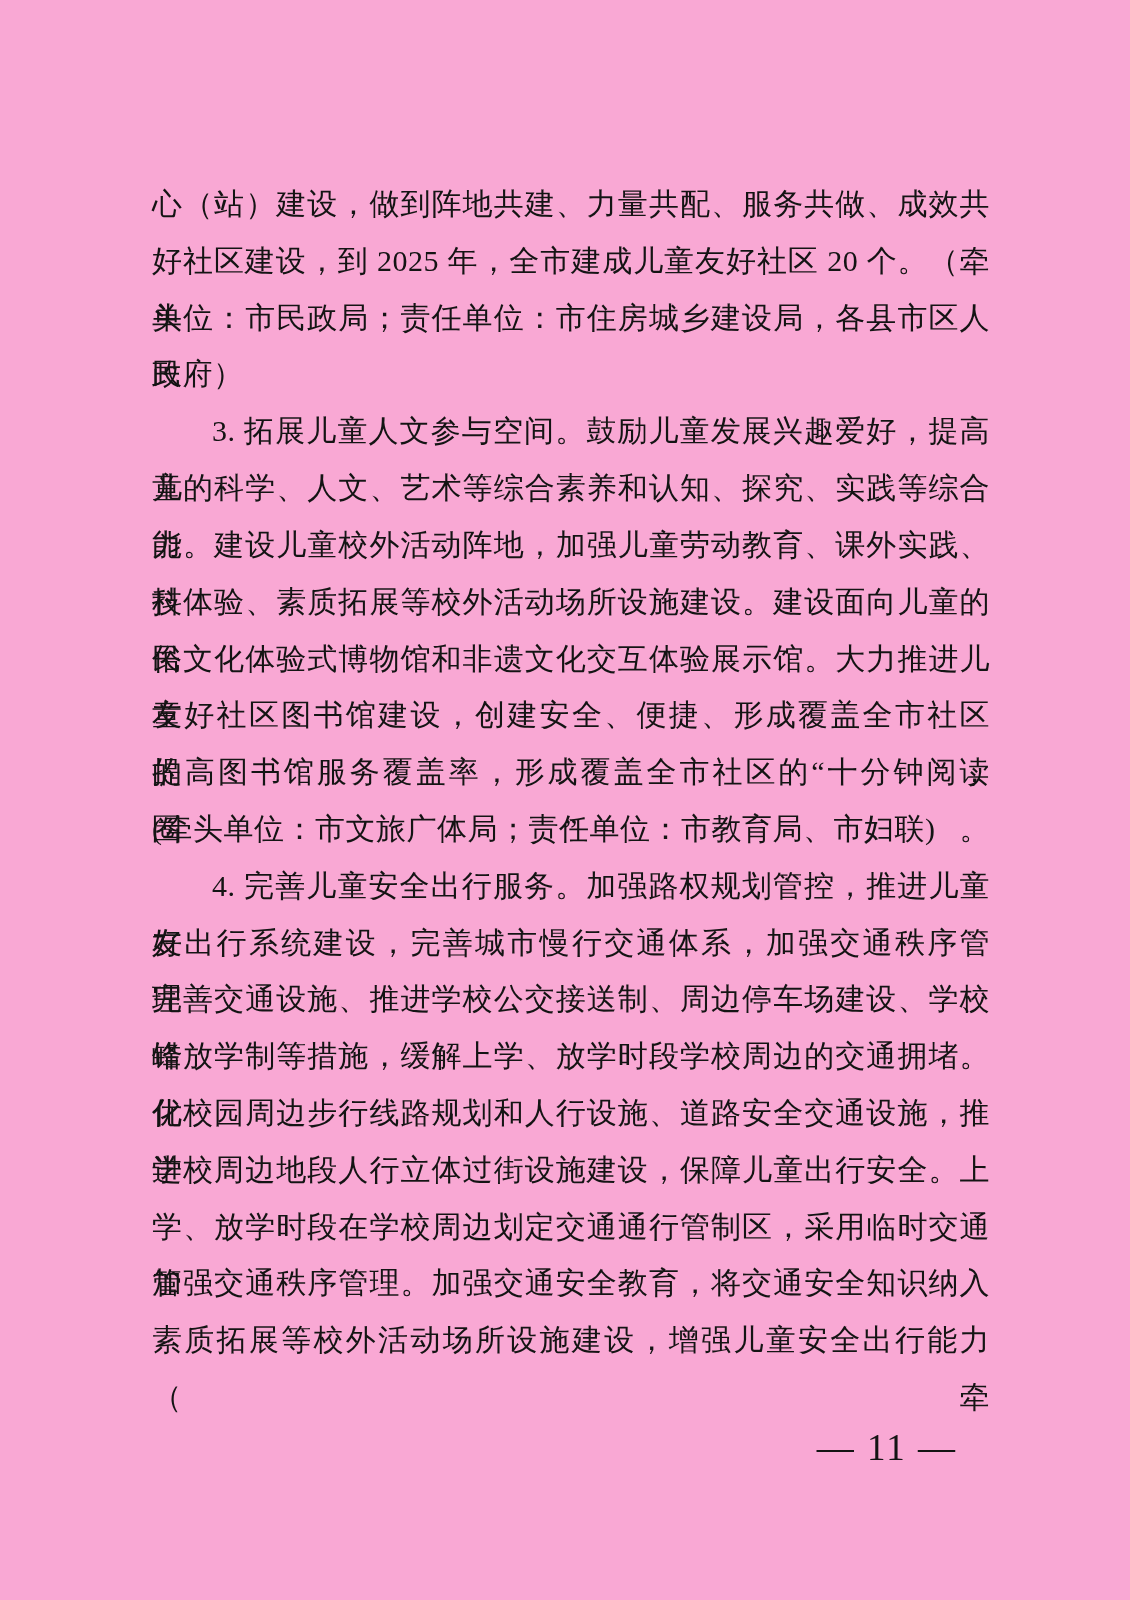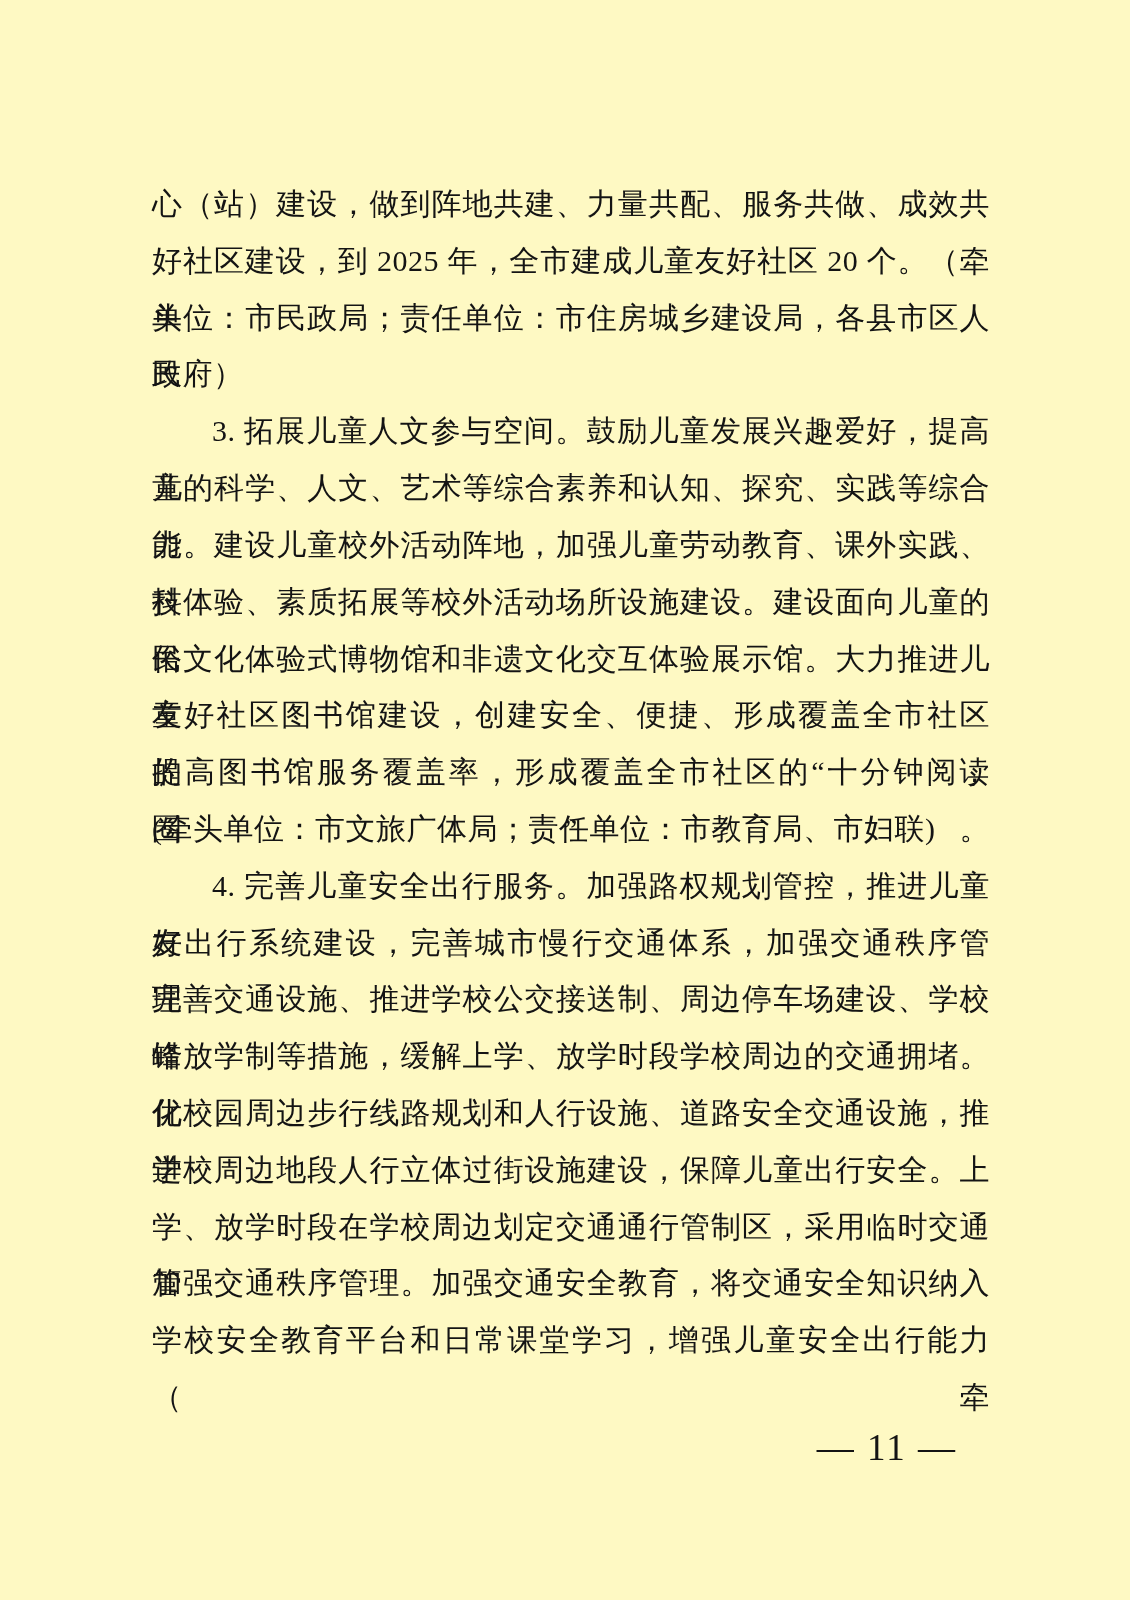--- a/index.html
+++ b/index.html
@@ -12,21 +12,21 @@
     position: relative;
     overflow: hidden;
     font-family: "Liberation Serif", "DejaVu Serif", serif;
     color: #141414;
   }
   .page {
     position: absolute;
     left: 0; top: 0;
     width: 1130px;
     height: 1600px;
-    background: #fef9c3;
+    background: #f9a8d4;
   }
   .text-block {
     position: absolute;
     left: 152px;
     top: 176px;
     width: 838px;
   }
   .doc-line {
     font-size: 30px;
     height: 56.82px;
@@ -71,16 +71,16 @@
       <div class="doc-line">提高图书馆服务覆盖率，形成覆盖全市社区的“十分钟阅读圈”。</div>
       <div class="doc-line no-stretch">(牵头单位：市文旅广体局；责任单位：市教育局、市妇联)</div>
       <div class="doc-line indent">4. 完善儿童安全出行服务。加强路权规划管控，推进儿童友</div>
       <div class="doc-line">好出行系统建设，完善城市慢行交通体系，加强交通秩序管理、</div>
       <div class="doc-line">完善交通设施、推进学校公交接送制、周边停车场建设、学校错</div>
       <div class="doc-line">峰放学制等措施，缓解上学、放学时段学校周边的交通拥堵。优</div>
       <div class="doc-line">化校园周边步行线路规划和人行设施、道路安全交通设施，推进</div>
       <div class="doc-line">学校周边地段人行立体过街设施建设，保障儿童出行安全。上</div>
       <div class="doc-line">学、放学时段在学校周边划定交通通行管制区，采用临时交通管</div>
       <div class="doc-line">加强交通秩序管理。加强交通安全教育，将交通安全知识纳入</div>
-      <div class="doc-line">学校安全教育平台和日常课堂学习，增强儿童安全出行能力（牵</div>
+      <div class="doc-line">素质拓展等校外活动场所设施建设，增强儿童安全出行能力（牵</div>
     </div>
   <div class="page-number">— 11 —</div>
 </div>
 
 </body></html>

